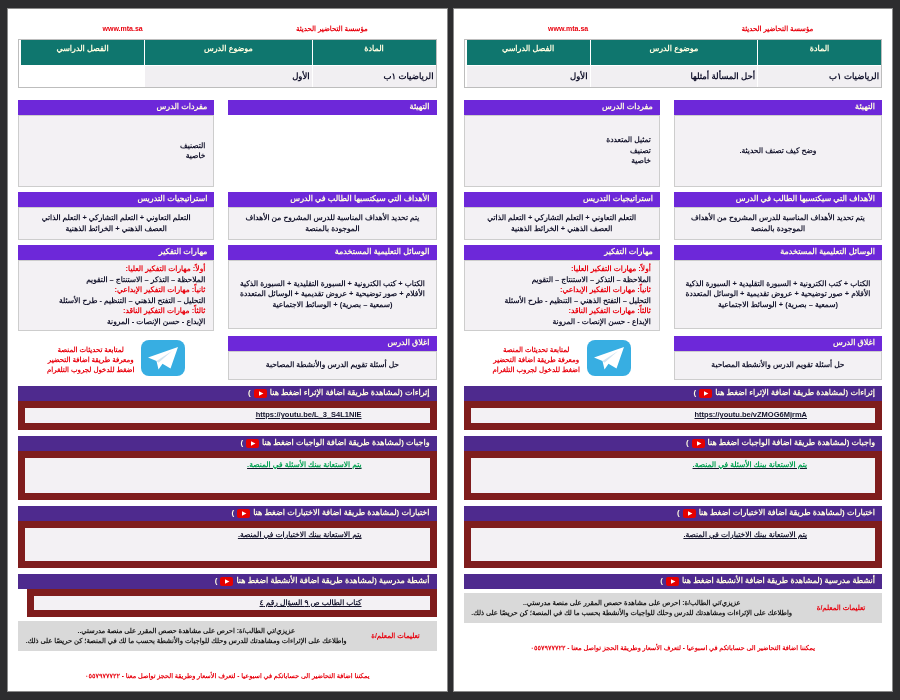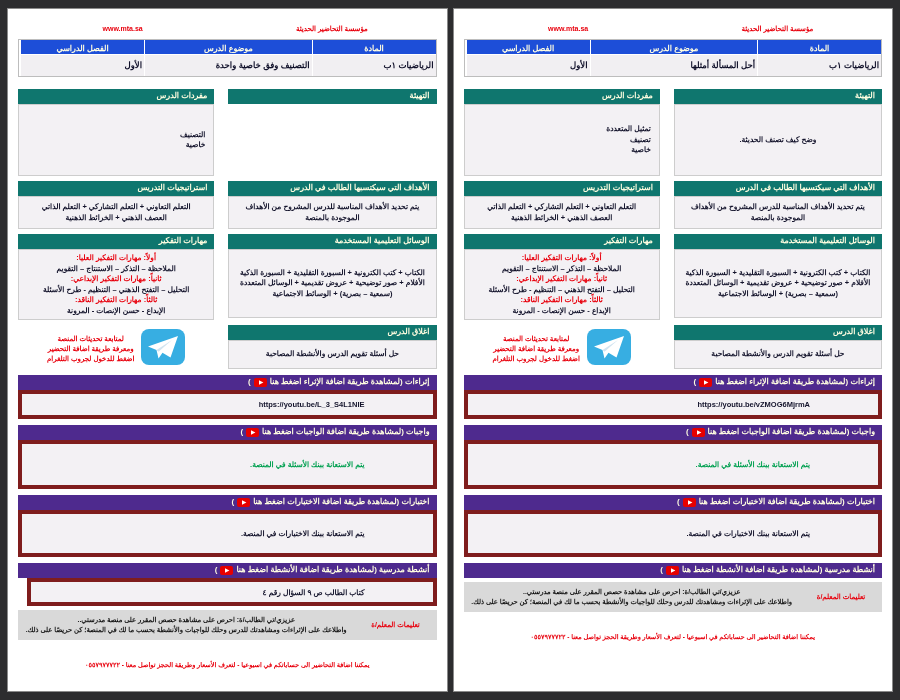--- a/index.html
+++ b/index.html
@@ -12,42 +12,42 @@
   .page{
     flex:1;height:684px;background:#ffffff;border:1px solid #8a8a8a;
     box-sizing:border-box;direction:rtl;padding:8px 10px 0 10px;overflow:hidden;
   }
   
   .page-head{display:flex;margin-top:8px;}
   .page-head .ph{flex:1;text-align:center;color:#e8000d;font-size:7px;font-weight:bold;}
   
   .info-table{margin-top:6px;border:1px solid #bdbdbd;background:#ffffff;
     display:grid;grid-template-columns:29.5% 40% 29.5%;gap:1px;}
-  .info-table .h{background:#1d4ed8;color:#fffde0;font-size:8px;font-weight:bold;text-align:center;padding:4px 2px 1px;}
+  .info-table .h{background:#0f766e;color:#fffde0;font-size:8px;font-weight:bold;text-align:center;padding:4px 2px 12px;}
   .info-table .v{background:#f1eff2;color:#10102a;font-size:8.5px;font-weight:bold;text-align:right;padding:5px 2px 6px;}
   
   .grid2{display:grid;grid-template-columns:1.06fr 1fr;column-gap:14px;row-gap:5px;margin-top:12px;}
-  .bar{background:#0f766e;color:#fffde0;font-size:8px;font-weight:bold;padding:2px 7px 3px;line-height:10px;}
+  .bar{background:#6d28d9;color:#fffde0;font-size:8px;font-weight:bold;padding:2px 7px 3px;line-height:10px;}
   .box{background:#f3f1f4;border:1px solid #cdcdcd;color:#13132b;font-weight:bold;font-size:7.5px;
     line-height:10.5px;padding:3px 8px;display:flex;flex-direction:column;justify-content:center;box-sizing:border-box;}
   .center{text-align:center;}
   .right{text-align:right;}
-  .h72{min-height:72px;} .h33{min-height:33px;} .h69{min-height:69px;align-items:center;} .h29{min-height:29px;}
+  .h72{min-height:72px;} .h33{min-height:33px;} .h69{min-height:69px;} .h29{min-height:29px;}
   .red{color:#e8000d;}
   .green{color:#00a050;}
   
   .tgcell{display:flex;align-items:center;justify-content:center;gap:7px;padding-top:4px;}
   .tgtext{color:#e8000d;font-size:7px;font-weight:bold;text-align:center;line-height:10px;}
   
   .banner{margin-top:6px;}
   .bbar{display:flex;align-items:center;gap:3px;background:#4e2a8e;color:#fffde0;
     font-size:8px;font-weight:bold;padding:2px 7px 3px;line-height:10px;}
   .ytic{display:inline-flex;flex:0 0 auto;}
-  .bbox{background:#f3f1f4;border:4px solid #7f1d1d;display:flex;align-items:center;
-    font-weight:bold;font-size:7.5px;color:#13132b;padding:2px 68px 2px 8px;box-sizing:border-box;}
+  .bbox{background:#f3f1f4;border:7px solid #7f1d1d;display:flex;
+    font-weight:bold;font-size:7.5px;color:#13132b;padding:2px 68px 2px 8px;box-sizing:border-box;text-decoration:underline;}
   .mh30{min-height:29px;} .mh50{min-height:49px;} .mh48{min-height:47px;} .mh28{min-height:28px;margin-left:9px;}
   .ltr{direction:ltr;unicode-bidi:embed;}
   
   .instructions{margin-top:4px;background:#d9d9d9;display:flex;min-height:30px;}
   .instructions .lbl{width:82px;display:flex;align-items:center;justify-content:center;
     color:#e8000d;font-weight:bold;font-size:7px;}
   .instructions .txt{flex:1;display:flex;flex-direction:column;justify-content:center;
     text-align:center;font-size:6.8px;font-weight:bold;color:#151515;line-height:10px;padding:2px 4px;}
   .footer{margin-top:21px;text-align:center;color:#e8000d;font-weight:bold;font-size:6.5px;}
 </style>
@@ -60,21 +60,20 @@
     <div class="page-head">
       <span class="ph">مؤسسة التحاضير الحديثة</span>
       <span class="ph">www.mta.sa</span>
     </div>
 
     <div class="info-table">
       <div class="h">المادة</div>
       <div class="h">موضوع الدرس</div>
       <div class="h">الفصل الدراسي</div>
       <div class="v">الرياضيات ١ب</div>
-      <div class="v">التصنيف وفق خاصية واحدة</div>
       <div class="v">الأول</div>
     </div>
 
     <div class="grid2">
       <div>
         <div class="bar">التهيئة</div>
       </div>
       <div>
         <div class="bar">مفردات الدرس</div>
         <div class="box h72 right">

